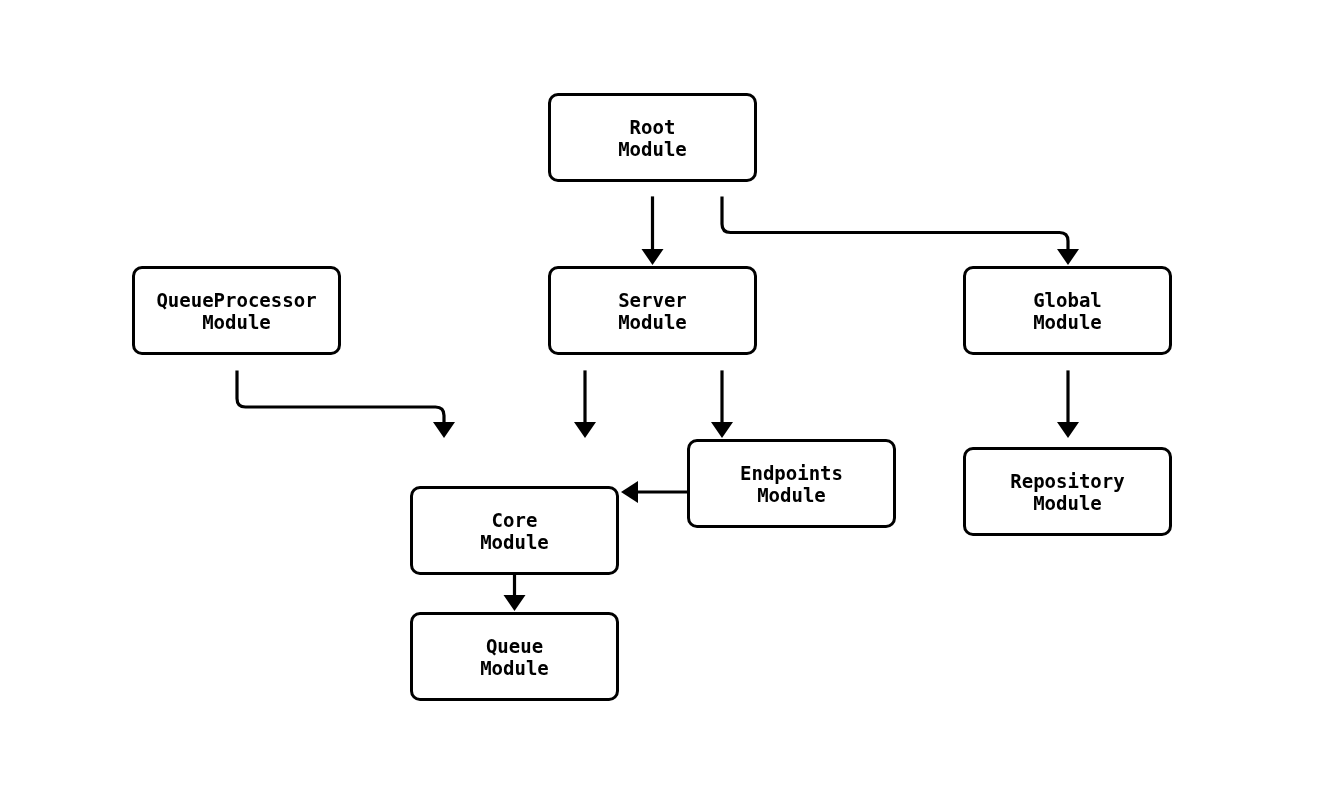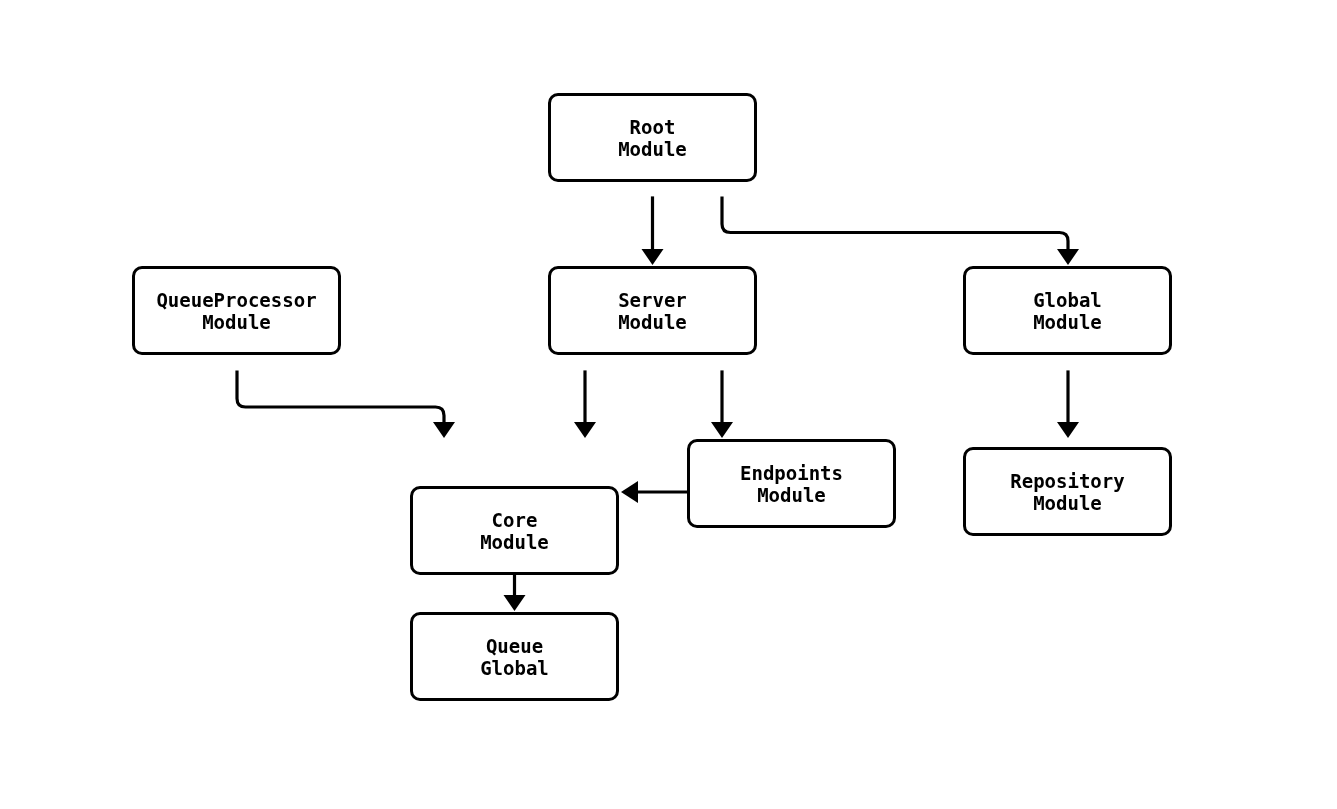--- a/index.html
+++ b/index.html
@@ -139,16 +139,16 @@
 Module</span>
   </div>
 
   <div class="node node-repository">
     <span class="label">Repository
 Module</span>
   </div>
 
   <div class="node node-queue">
     <span class="label">Queue
-Global</span>
+Module</span>
   </div>
 
 </div>
 
 </body></html>

